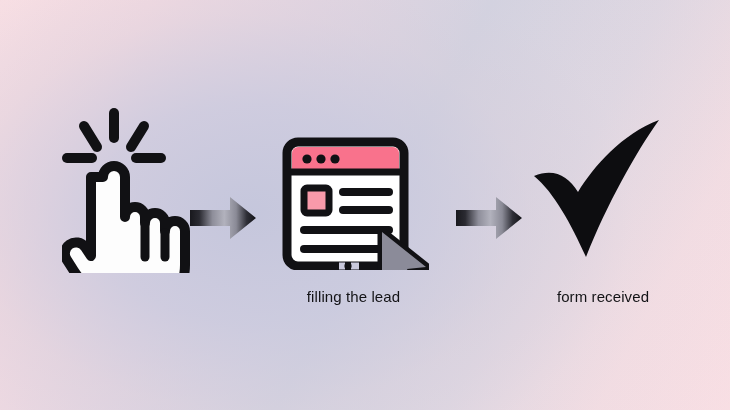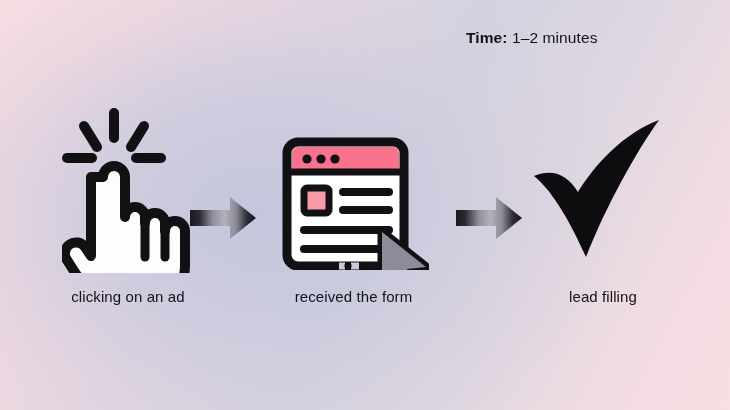--- a/index.html
+++ b/index.html
@@ -96,24 +96,20 @@
   }
   #arrow-1 { left: 190px; }
   #arrow-2 { left: 456px; }
 </style>
 </head>
 <body>
 
 <div id="canvas">
 
   <div class="meta">
-    <div class="meta-line">
-      <b>Time:</b>
-      <span>1–2 minutes</span>
-    </div>
   </div>
 
   <div class="flow">
 
     <div class="step" id="step-click">
       <div class="art">
         <svg width="132" height="166" viewBox="0 0 132 166">
           <g stroke="#111114" stroke-width="10" stroke-linecap="round" fill="none">
             <line x1="52" y1="6" x2="52" y2="31"></line>
             <line x1="22" y1="19" x2="35" y2="40"></line>
@@ -140,21 +136,20 @@
                      a11 11 0 0 1 18 -13
                      l6 9
                      v-79 z"></path>
             <g stroke="#111114" stroke-width="9" stroke-linecap="round">
               <line x1="83" y1="118" x2="83" y2="150"></line>
               <line x1="103" y1="126" x2="103" y2="150"></line>
             </g>
           </g>
         </svg>
       </div>
-      <div class="caption">clicking on an ad</div>
     </div>
 
     <div class="arrow" id="arrow-1">
       <svg width="66" height="42" viewBox="0 0 66 42">
         <defs>
           <linearGradient id="agrad1" x1="0" y1="0" x2="1" y2="0">
             <stop offset="0%" stop-color="#18181d"></stop>
             <stop offset="14%" stop-color="#2a2a31"></stop>
             <stop offset="34%" stop-color="#8e8e9a"></stop>
             <stop offset="52%" stop-color="#b2b2bd"></stop>
@@ -195,21 +190,21 @@
             <line x1="72" y1="156" x2="80" y2="156"></line>
           </g>
           <circle cx="69" cy="156" r="3.6" fill="#111114"></circle>
 
           <g>
             <path d="M103 122 L103 178 L117 164 L126 184 L137 179 L128 159 L147 157 Z" fill="#8b8b99" stroke="#111114" stroke-width="9" stroke-linejoin="round"></path>
             <path d="M103 122 L103 178 L117 164 L126 184 L137 179 L128 159 L147 157 Z" fill="#8b8b99"></path>
           </g>
         </svg>
       </div>
-      <div class="caption">received the form</div>
+      <div class="caption">filling the lead</div>
     </div>
 
     <div class="arrow" id="arrow-2">
       <svg width="66" height="42" viewBox="0 0 66 42">
         <defs>
           <linearGradient id="agrad2" x1="0" y1="0" x2="1" y2="0">
             <stop offset="0%" stop-color="#18181d"></stop>
             <stop offset="14%" stop-color="#2a2a31"></stop>
             <stop offset="34%" stop-color="#8e8e9a"></stop>
             <stop offset="52%" stop-color="#b2b2bd"></stop>
@@ -225,17 +220,17 @@
     <div class="step" id="step-lead">
       <div class="art">
         <svg width="150" height="145" viewBox="0 0 150 145">
           <path d="M6 58
                    C26 50 40 58 50 74
                    C66 48 94 16 131 2
                    C108 34 78 88 58 139
                    C44 108 26 74 6 58 Z" fill="#0d0d10"></path>
         </svg>
       </div>
-      <div class="caption">lead filling</div>
+      <div class="caption">form received</div>
     </div>
 
   </div>
 </div>
 
 </body></html>

